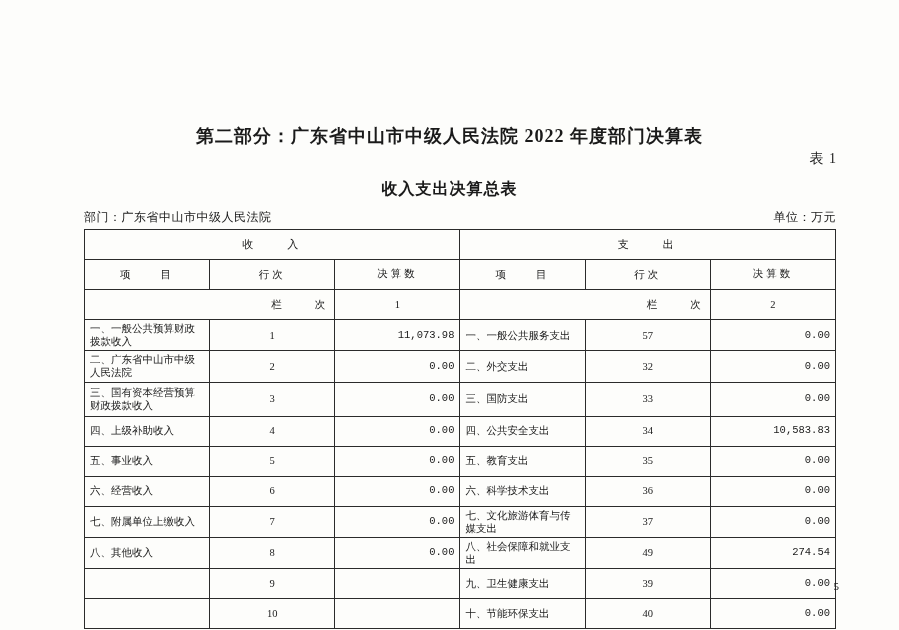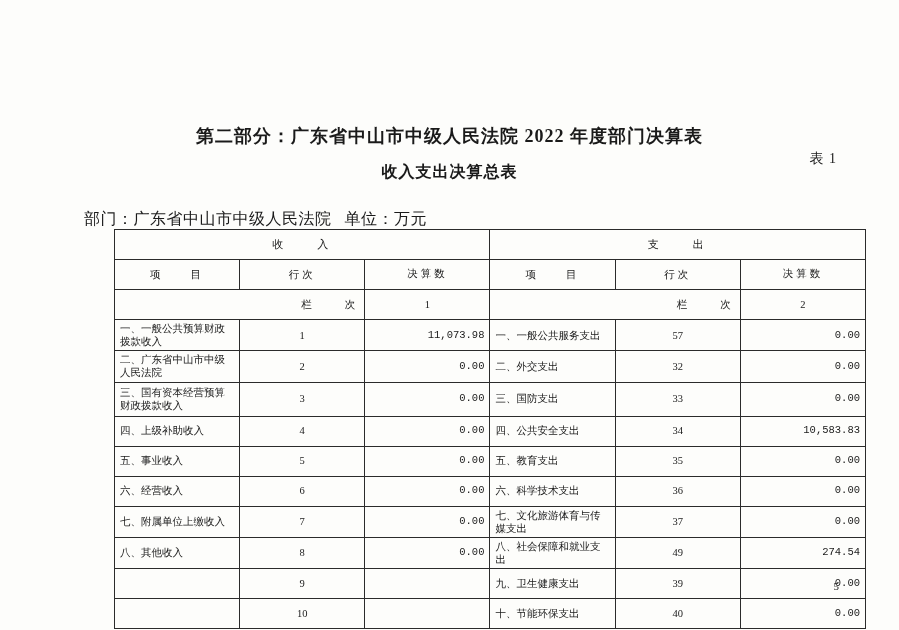--- a/index.html
+++ b/index.html
@@ -34,47 +34,46 @@
   }
   .table-index {
     position: absolute;
     top: 150px;
     right: 62px;
     font-size: 14px;
     letter-spacing: 1px;
   }
   .sub-title {
     position: absolute;
-    top: 162px;
+    top: 179px;
     left: 0;
     width: 899px;
     text-align: center;
     font-size: 16px;
     font-weight: bold;
     letter-spacing: 1px;
   }
   .meta-row {
     position: absolute;
     top: 209px;
     left: 84px;
     width: 752px;
-    font-size: 16px;
+    font-size: 12px;
     display: flex;
+    justify-content: space-between;
     letter-spacing: 0.5px;
-    gap: 13px;
   }
   table.fin {
     position: absolute;
     top: 229px;
     left: 84px;
     width: 752px;
     border-collapse: collapse;
     table-layout: fixed;
     font-size: 10.5px;
-    margin-left: 30px;
   }
   table.fin td {
     border: 1px solid #2b2b2b;
     height: 25px;
     padding: 2px 5px;
     vertical-align: middle;
     line-height: 1.25;
   }
   .c-name { width: 172px; }
   .c-line { width: 56px; text-align: center; }

